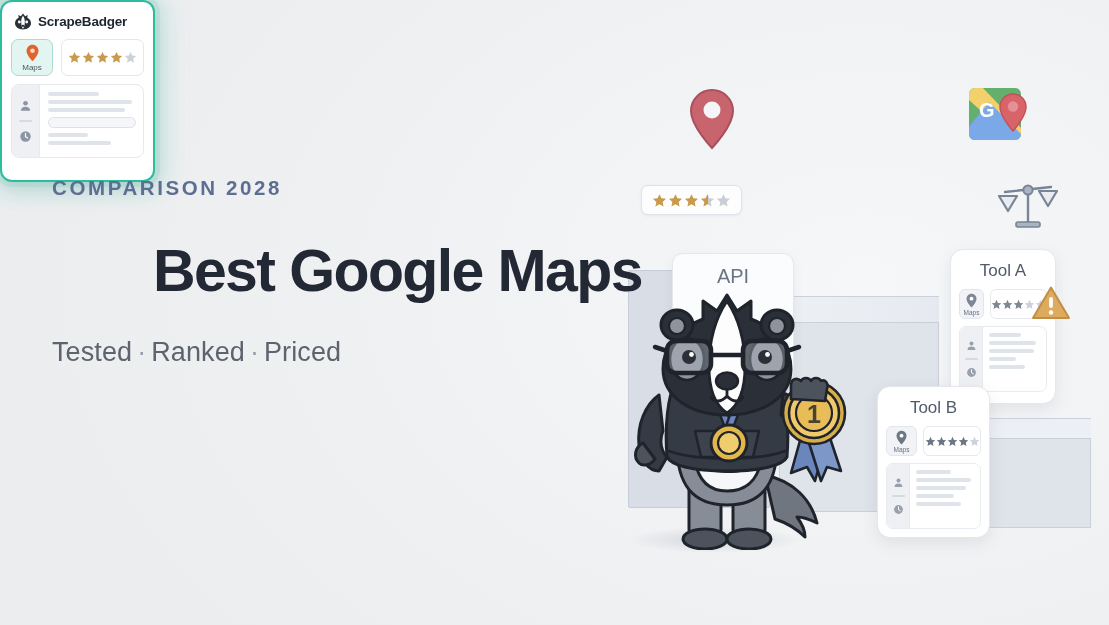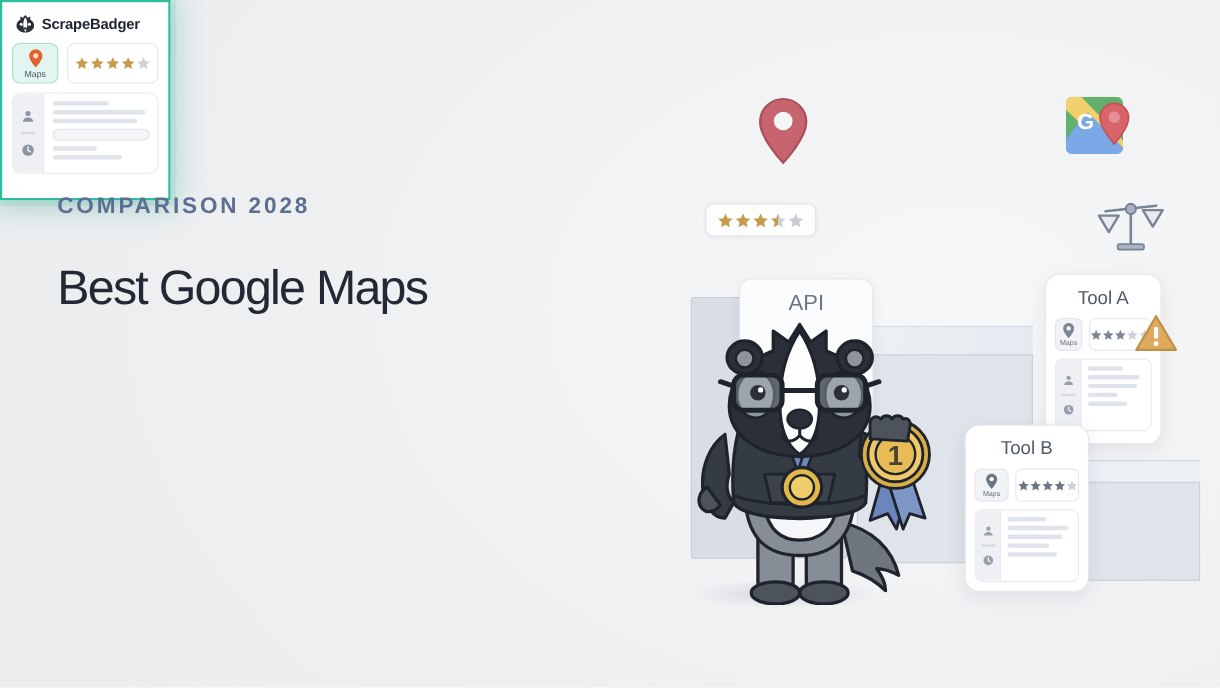--- a/index.html
+++ b/index.html
@@ -31,25 +31,26 @@
   }
   .eyebrow {
     font-size: 20.5px;
     font-weight: 700;
     letter-spacing: 2.6px;
     color: #5d6e93;
     line-height: 1;
     margin-bottom: 34px;
   }
   .headline {
-    font-size: 44px;
-    font-weight: 400;
+    font-size: 59px;
+    font-weight: 700;
     letter-spacing: -1.6px;
     line-height: 1.32;
     color: #222834;
+    text-align: right;
   }
   .subtitle {
     margin-top: 27px;
     font-size: 27px;
     font-weight: 400;
     color: #5e646e;
     letter-spacing: 0.1px;
   }
   .subtitle .dot { color: #9aa0aa; padding: 0 5px; }
 
@@ -142,21 +143,21 @@
     border-radius: 5px;
     background: #fff;
   }
 
   
   .card-hero {
     left: 780px; top: 120px;
     width: 155px; height: 182px;
     background: #ffffff;
     border: 2px solid #2dbd9e;
-    border-radius: 0;
+    border-radius: 12px;
     box-shadow:
       0 0 0 5px rgba(45,189,158,0.10),
       0 0 26px 9px rgba(45,189,158,0.22),
       0 6px 18px rgba(60,80,90,0.12);
     padding: 9px;
     z-index: 6;
   }
   .hero-brandrow { display: flex; align-items: center; gap: 5px; margin: 1px 0 8px 2px; }
   .hero-brandname {
     font-size: 13.5px;
@@ -609,15 +610,18 @@
         </g>
       </svg>
     </div>
   </div>
 
   <div class="copy">
     <div class="eyebrow">COMPARISON 2028</div>
     <h1 class="headline">
       <span>Best Google Maps</span><br>
     </h1>
+    <div class="subtitle">
+      <span>Tested</span><span class="dot">·</span><span>Ranked</span><span class="dot">·</span><span>Priced</span>
+    </div>
   </div>
 
 </div>
 
 </body></html>

